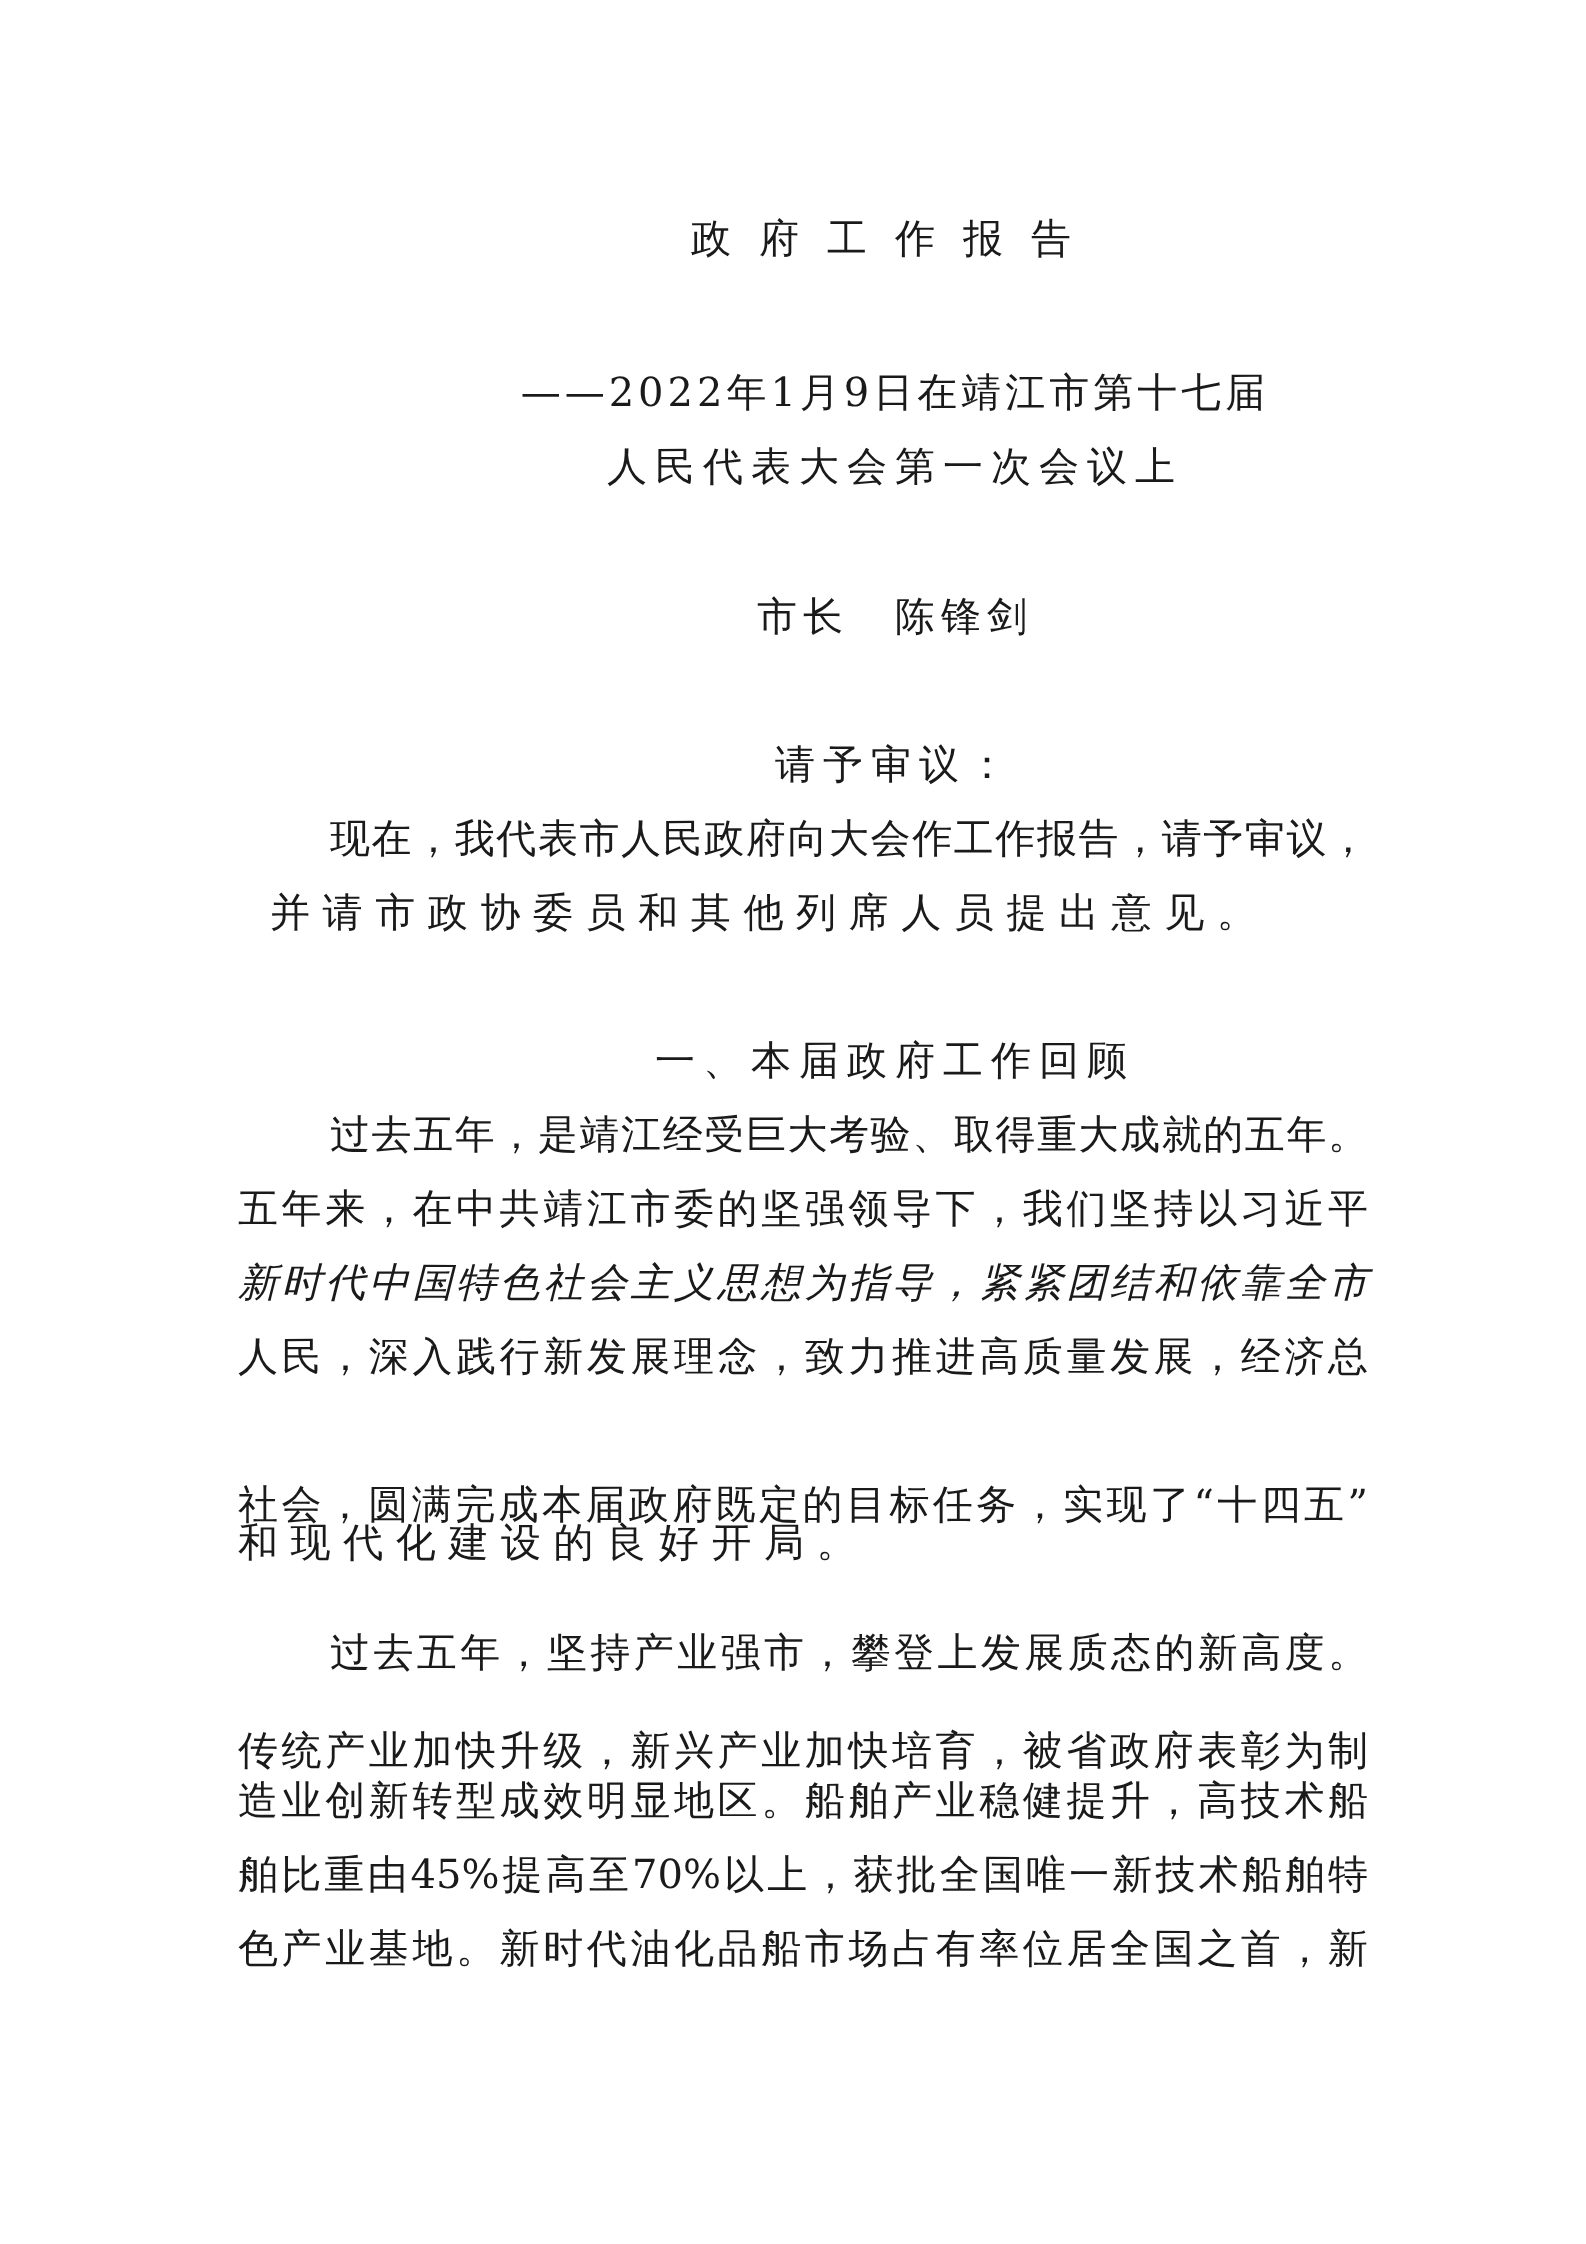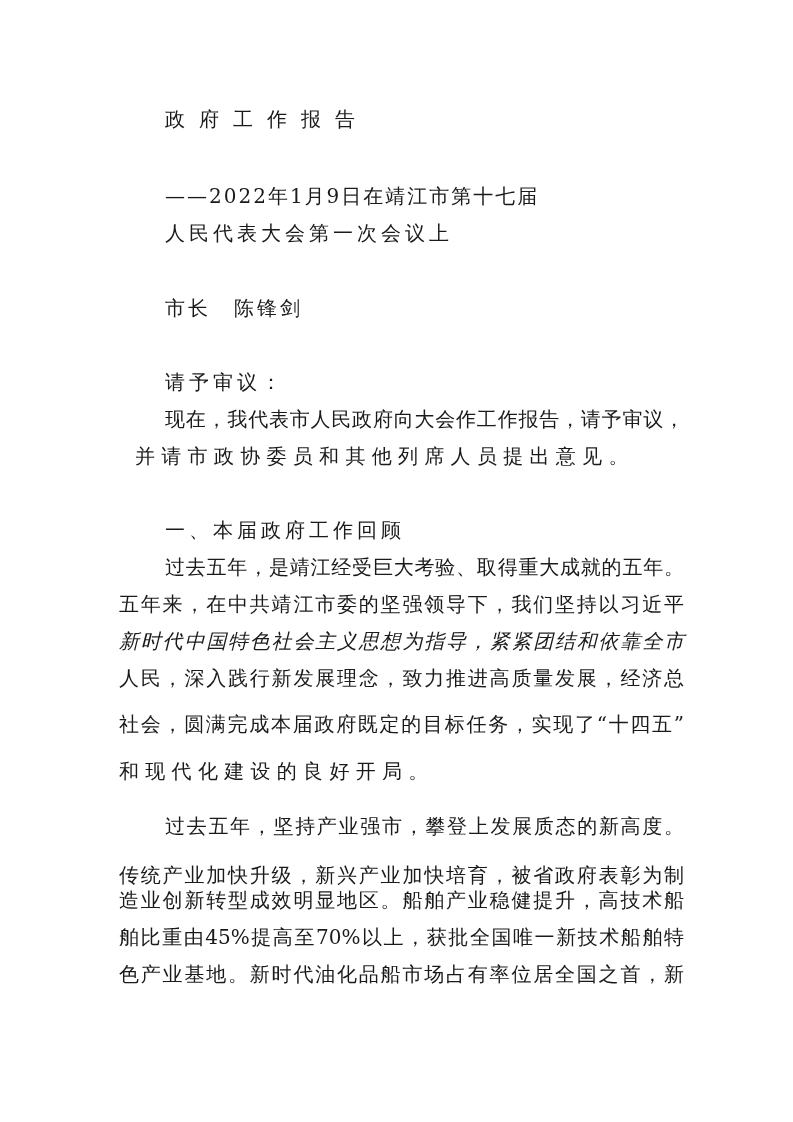--- a/index.html
+++ b/index.html
@@ -1,21 +1,21 @@
 <!DOCTYPE html>
 <html><head>
 <meta charset="utf-8">
 <style>
   html, body { margin: 0; padding: 0; background: #ffffff; }
   body { width: 793px; height: 1122px; position: relative; overflow: hidden;
          font-family: "DejaVu Serif", "Liberation Serif", serif; color: #1a1a1a; }
   .page { position: absolute; left: 0; top: 0; width: 793px; height: 1122px; }
   .line { position: absolute; left: 119px; width: 565px; font-size: 20px; line-height: 24px;
           white-space: nowrap; letter-spacing: 6.3px; }
-  .indent { left: 165px; }
+  .indent { left: 165px; text-align: center; }
   .title { letter-spacing: 14px; }
   .just { text-align: justify; text-align-last: justify; letter-spacing: 0; }
 </style>
 </head>
 <body>
 
 <div class="page">
   <div class="line indent title" style="top:107px;">政府工作报告</div>
 
   <div class="line indent" style="top:184px;letter-spacing:2px;">——2022年1月9日在靖江市第十七届</div>
@@ -27,21 +27,21 @@
 
   <div class="line indent just" style="top:407px;width:519px;">现在，我代表市人民政府向大会作工作报告，请予审议，</div>
   <div class="line" style="top:444px;letter-spacing:6.3px;margin-left:16px;">并请市政协委员和其他列席人员提出意见。</div>
 
   <div class="line indent" style="top:518px;letter-spacing:4px;">一、本届政府工作回顾</div>
 
   <div class="line just" style="top:592px;">五年来，在中共靖江市委的坚强领导下，我们坚持以习近平</div>
   <div class="line indent just" style="top:555px;width:519px;">过去五年，是靖江经受巨大考验、取得重大成就的五年。</div>
   <div class="line just" style="top:629px;font-style:italic;">新时代中国特色社会主义思想为指导，紧紧团结和依靠全市</div>
   <div class="line just" style="top:666px;">人民，深入践行新发展理念，致力推进高质量发展，经济总</div>
-  <div class="line just" style="top:712px;">社会，圆满完成本届政府既定的目标任务，实现了“十四五”</div>
+  <div class="line just" style="top:740px;">社会，圆满完成本届政府既定的目标任务，实现了“十四五”</div>
   <div class="line" style="top:759px;">和现代化建设的良好开局。</div>
 
   <div class="line indent just" style="top:814px;width:519px;">过去五年，坚持产业强市，攀登上发展质态的新高度。</div>
   <div class="line just" style="top:851px;margin-top:12px;">传统产业加快升级，新兴产业加快培育，被省政府表彰为制</div>
   <div class="line just" style="top:888px;">造业创新转型成效明显地区。船舶产业稳健提升，高技术船</div>
   <div class="line just" style="top:925px;">舶比重由45%提高至70%以上，获批全国唯一新技术船舶特</div>
   <div class="line just" style="top:962px;">色产业基地。新时代油化品船市场占有率位居全国之首，新</div>
 </div>
 
 </body></html>

